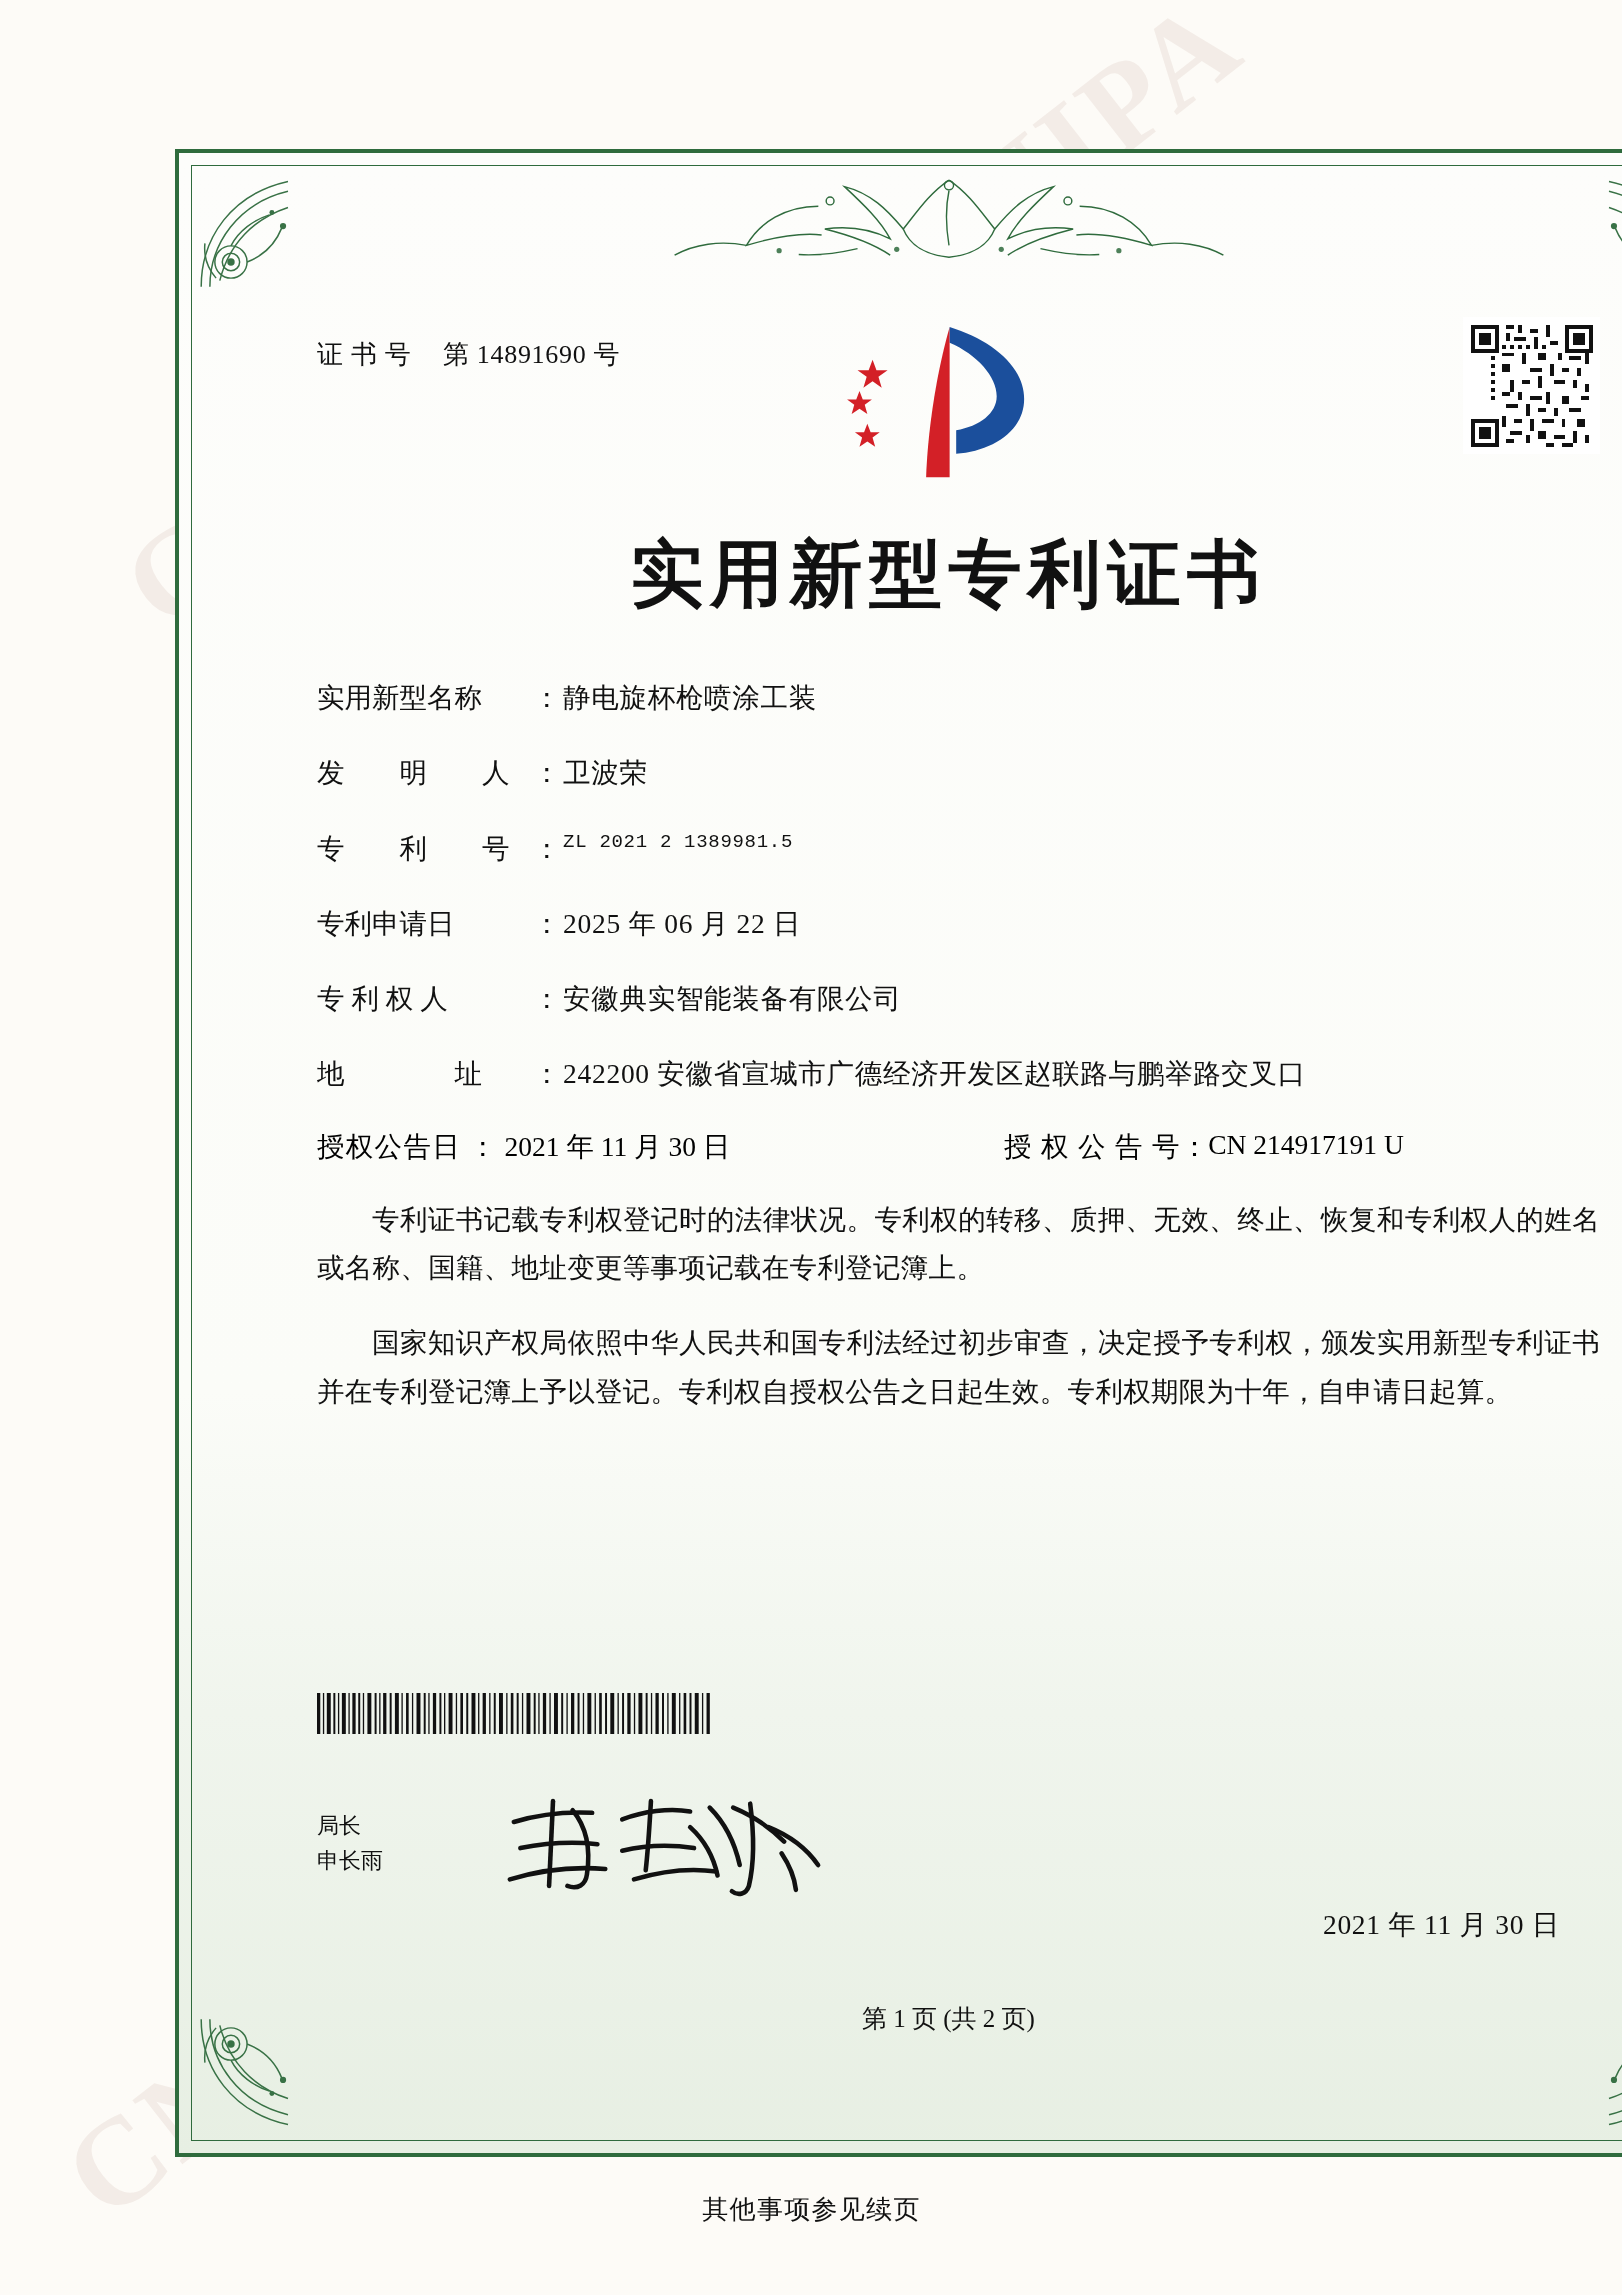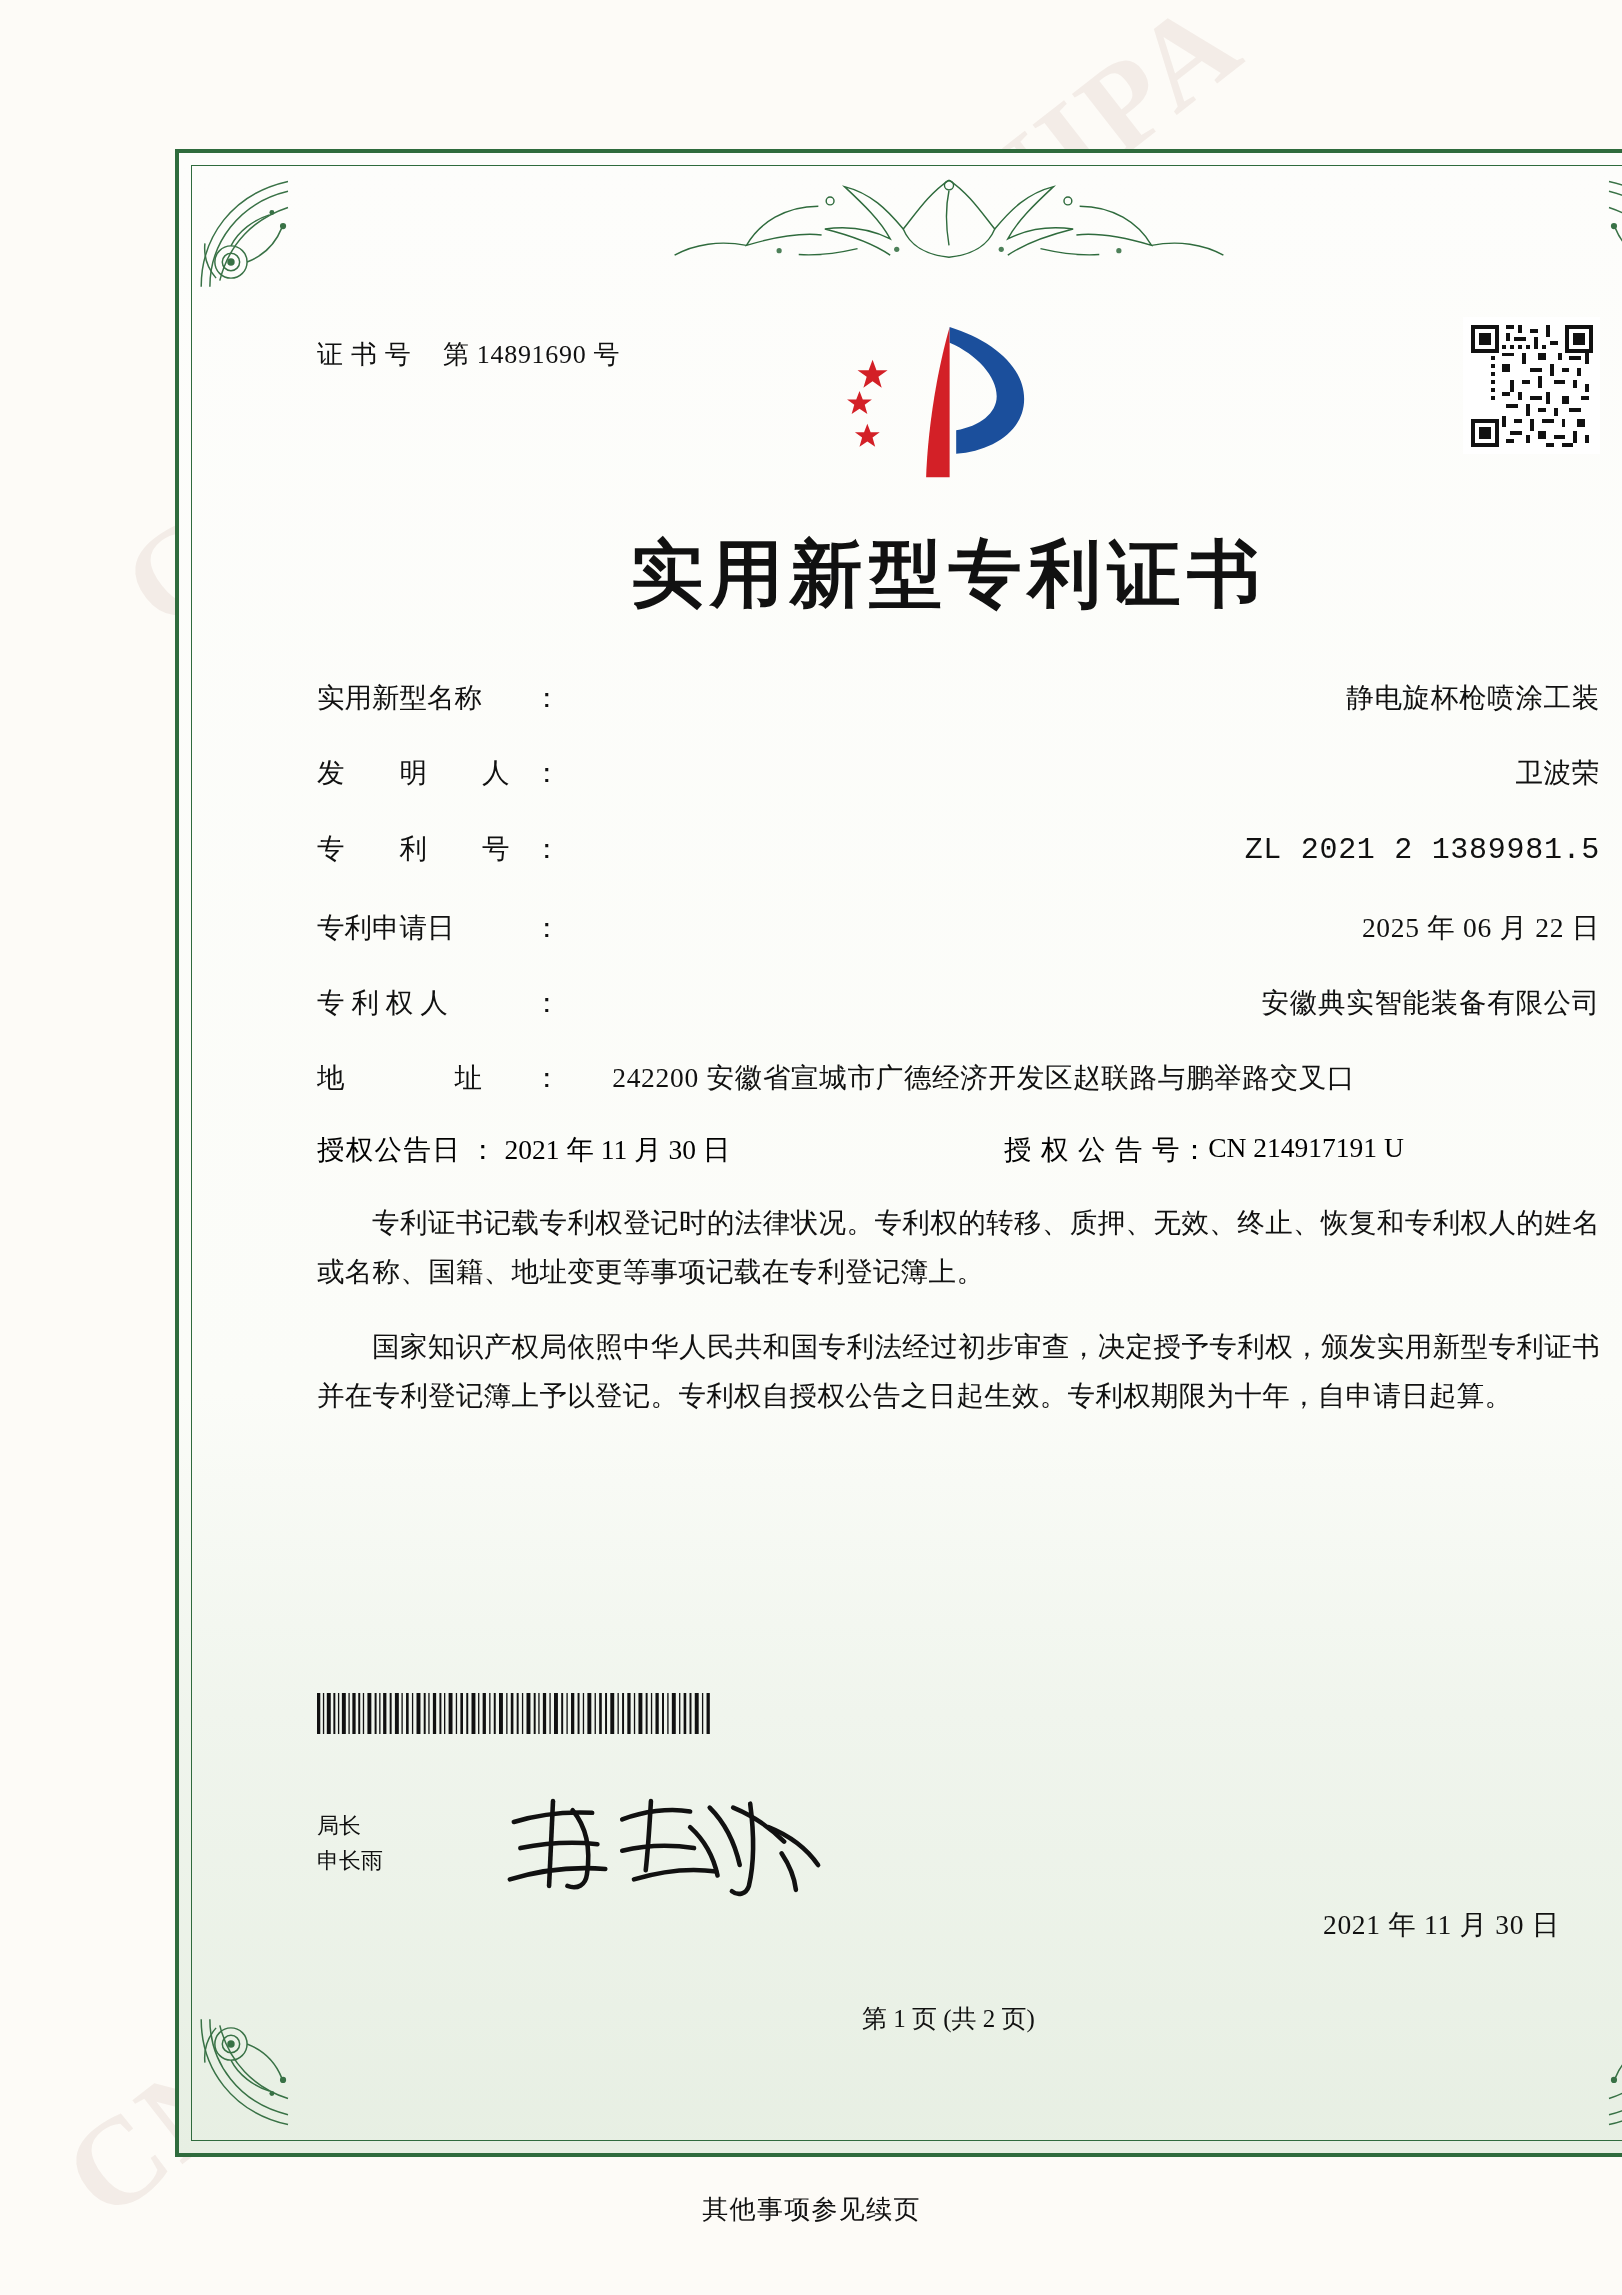--- a/index.html
+++ b/index.html
@@ -148,25 +148,24 @@
   }
   .field-label {
     width: 216px;
     flex: 0 0 216px;
     letter-spacing: 0px;
   }
   .field-colon { flex: 0 0 auto; margin-right: 2.6px; }
   .field-value {
     flex: 1 1 auto;
     letter-spacing: 0.7px;
-    text-align: right;
   }
   .field-value.mono {
     font-family: "Liberation Mono", "DejaVu Sans Mono", monospace;
-    font-size: 30px;
+    font-size: 19px;
     letter-spacing: 0.7px;
   }
 
   .row-inline {
     display: flex;
     align-items: flex-start;
     font-size: 27.5px;
     margin-bottom: 31px;
   }
   .row-inline .seg { display: flex; align-items: flex-start; }

